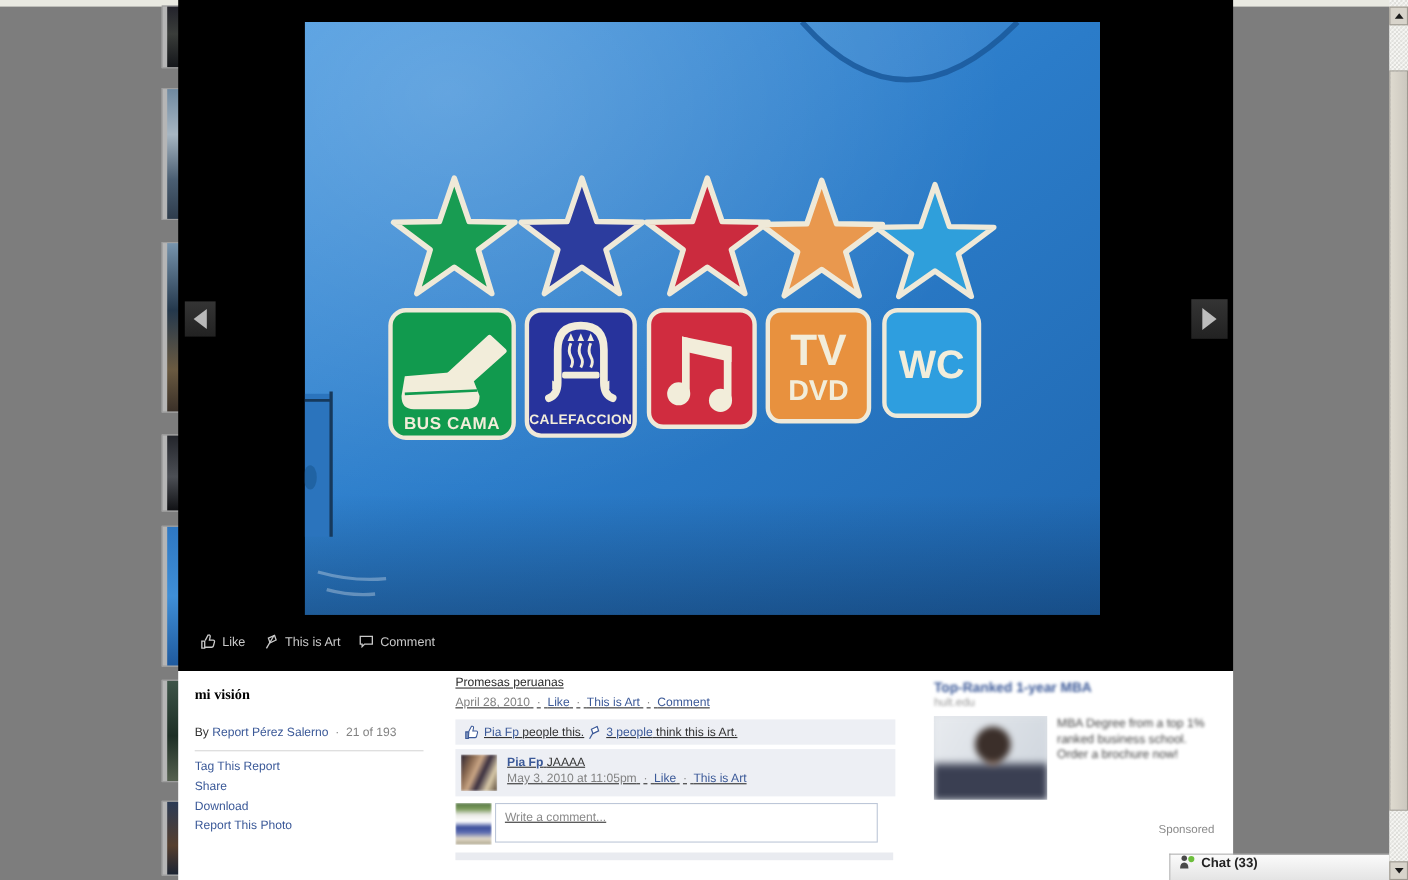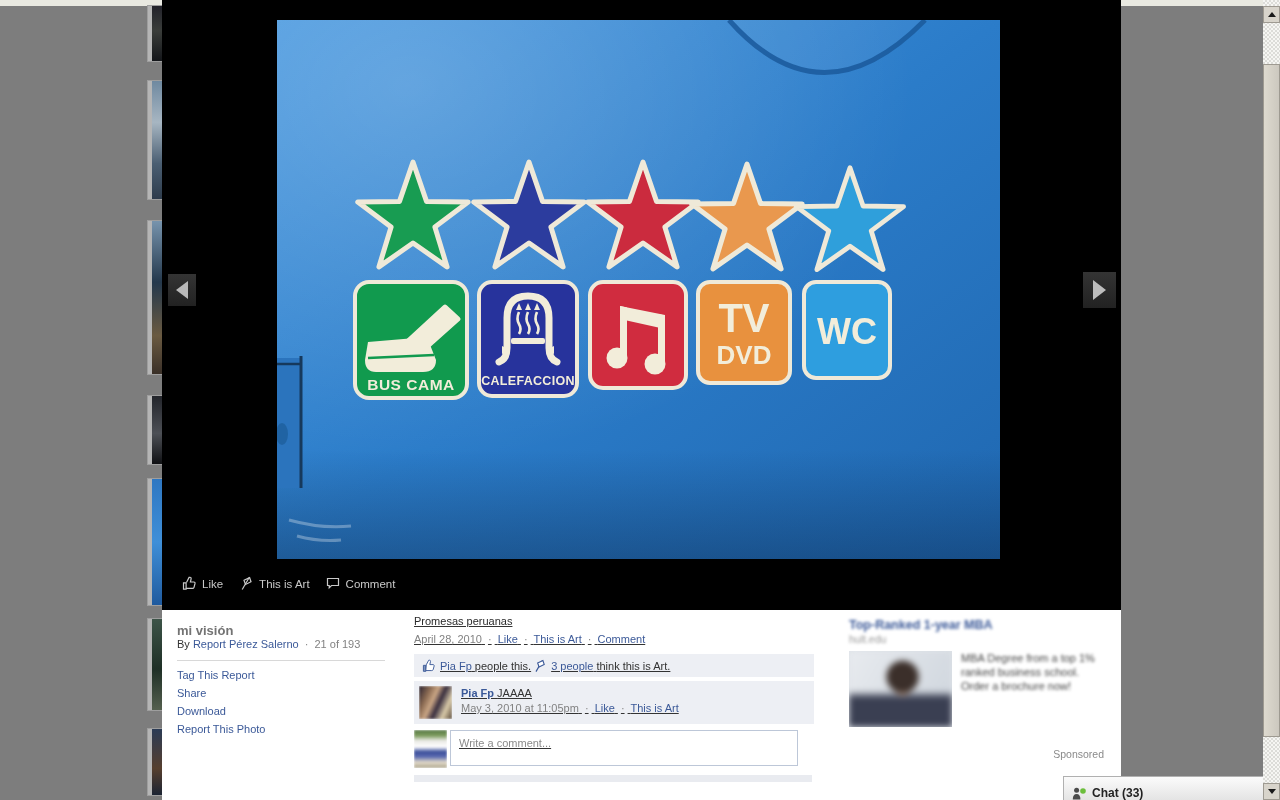--- a/index.html
+++ b/index.html
@@ -33,21 +33,21 @@
   .photo-action { display:flex; align-items:center; gap:5px; color:#c9c9c9; font-size:11.5px; cursor:pointer; }
   .photo-action svg { display:block; }
 
   
   .panel { position:absolute; left:162px; top:610px; width:959px; height:190px; background:#fff; z-index:3; font-size:11px; color:#333; }
   a.lnk { color:#3b5998; text-decoration:none; cursor:pointer; }
   .dot { color:#888; margin:0 3px; }
   .gray { color:#828282; }
 
   .left-col { position:absolute; left:15px; top:13px; width:215px; }
-  .album-title { font-size:13px; font-weight:bold; color:#737373; margin-bottom:0; }
+  .album-title { font-size:13px; font-weight:bold; color:#000000; margin-bottom:21px;font-family:Liberation Serif, serif; }
   .byline { color:#333; }
   .left-divider { border-bottom:1px solid #d8d8d8; margin:10px 0 9px 0; width:208px; }
   .left-links div { margin-bottom:7px; line-height:11px; }
 
   .mid-col { position:absolute; left:252px; top:5px; width:400px;text-decoration:underline; }
   .caption { color:#2a2a2a; margin-bottom:6px; }
   .meta-line { color:#828282; margin-bottom:9px; }
   .likes-box { background:#edeff4; padding:4px 6px; display:flex; align-items:center; margin-bottom:4px; height:23px; }
   .likes-box svg { margin:0 4px 0 2px; flex:none; }
   .comment-row { background:#edeff4; padding:5px; display:flex; margin-bottom:6px; }
@@ -73,21 +73,21 @@
         radial-gradient(circle at 52% 34%, #3b2f2a 0 21%, rgba(59,47,42,0) 23%),
         radial-gradient(circle at 52% 46%, #caa68c 0 13%, rgba(202,166,140,0) 15%),
         linear-gradient(180deg, rgba(0,0,0,0) 52%, #3a3f52 62%),
         linear-gradient(120deg,#e8ebef,#cdd4dc); }
   .ad-body { margin-left:9px; width:142px; font-size:11px; color:#444; line-height:14px; filter:blur(1.5px); }
   .sponsored { position:absolute; right:1px; top:130px; font-size:10.5px; color:#8a8a8a; }
 
   
   .chat-bar { position:absolute; left:1063px; top:776px; width:201px; height:24px; z-index:4;
       background:linear-gradient(180deg,#fbfbfb,#e4e4e4); border:1px solid #b0b0b0; border-bottom:none;
-      display:flex; align-items:flex-end; padding-left:8px; gap:5px; cursor:pointer; }
+      display:flex; align-items:flex-start; padding-left:8px; gap:5px; cursor:pointer; }
   .chat-label { font-size:12px; font-weight:bold; color:#222; }
 
   
   .scrollbar { position:absolute; left:1263px; top:0; width:17px; height:800px; z-index:5;
       background-color:#f6f6f3;
       background-image:linear-gradient(45deg,#dcdcd8 25%,transparent 25%,transparent 75%,#dcdcd8 75%),
                        linear-gradient(45deg,#dcdcd8 25%,transparent 25%,transparent 75%,#dcdcd8 75%);
       background-size:4px 4px; background-position:0 0,2px 2px; }
   .scroll-btn { position:absolute; left:0; width:17px; height:17px; background:#d8d4cb; border:1px solid #9e9a91;
       display:flex; align-items:center; justify-content:center; cursor:pointer; }

